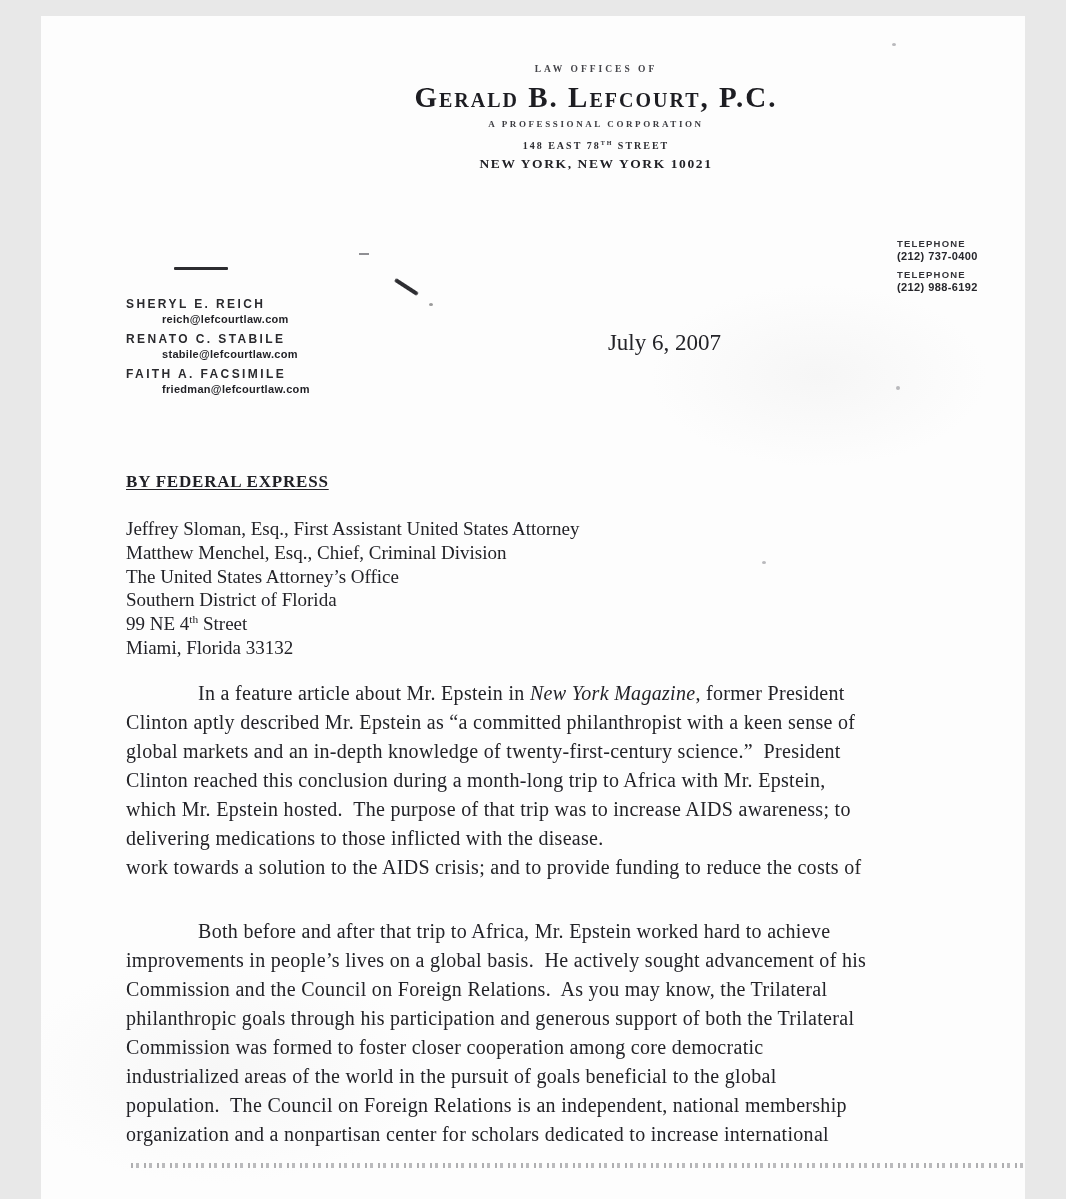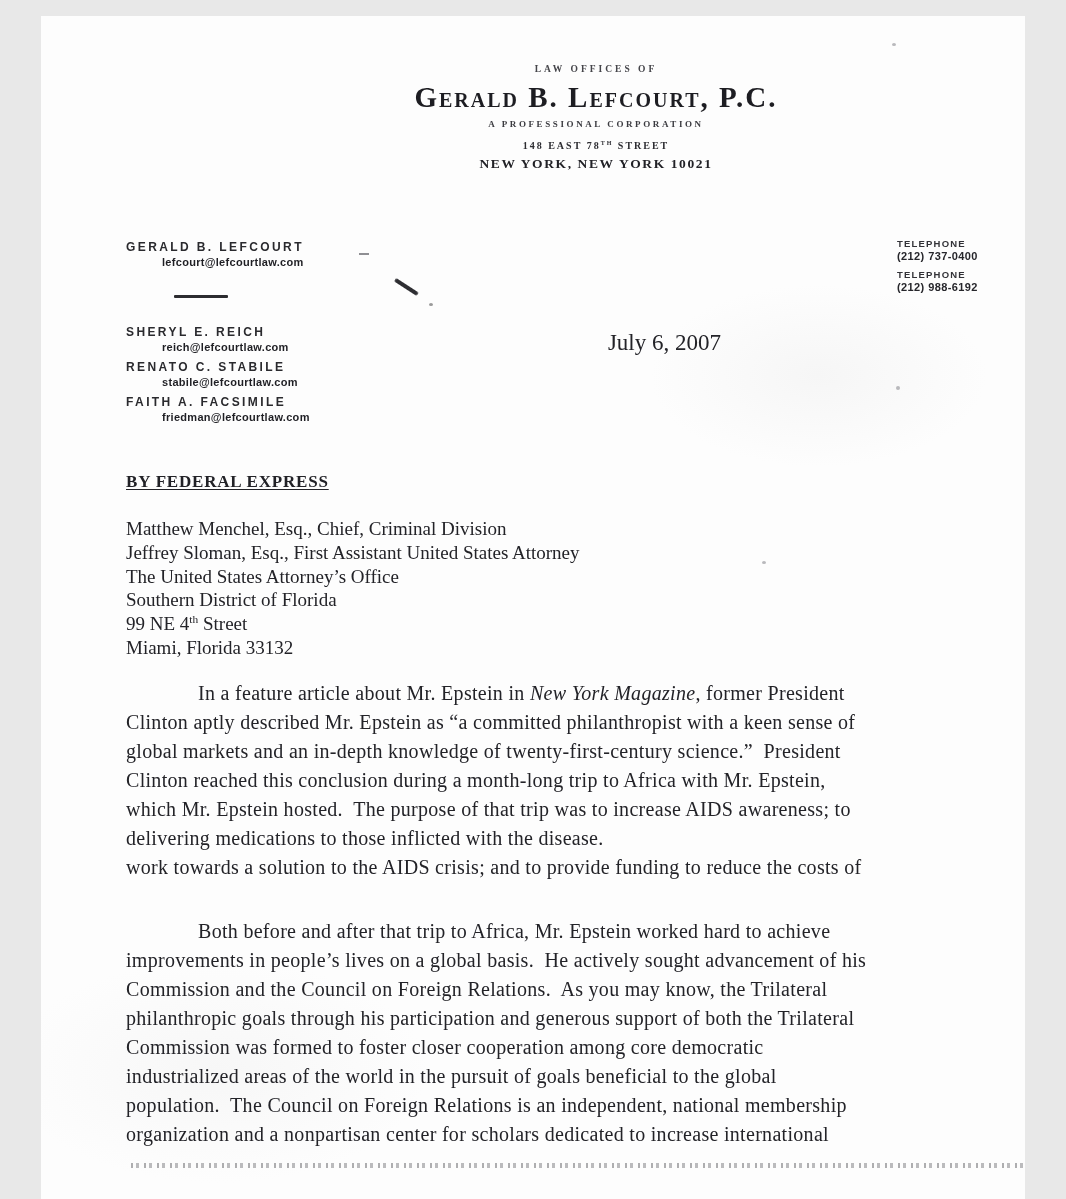--- a/index.html
+++ b/index.html
@@ -103,24 +103,20 @@
 
   <div class="abs letterhead">
     <div class="lh-tagline">LAW OFFICES OF</div>
     <div class="lh-name">Gerald B. Lefcourt, P.C.</div>
     <div class="lh-sub">A PROFESSIONAL CORPORATION</div>
     <div class="lh-street"><span>148 EAST 78</span><sup>TH</sup><span> STREET</span></div>
     <div class="lh-city">NEW YORK, NEW YORK 10021</div>
   </div>
 
   <div class="abs attorneys" id="attorneys">
-      <div class="atty">
-        <div class="atty-name">GERALD B. LEFCOURT</div>
-        <div class="atty-email">lefcourt@lefcourtlaw.com</div>
-      </div>
       <div class="atty-divider"></div>
       <div class="atty">
         <div class="atty-name">SHERYL E. REICH</div>
         <div class="atty-email">reich@lefcourtlaw.com</div>
       </div>
       <div class="atty">
         <div class="atty-name">RENATO C. STABILE</div>
         <div class="atty-email">stabile@lefcourtlaw.com</div>
       </div>
       <div class="atty">
@@ -142,22 +138,22 @@
   <div class="abs name-dash"></div>
   <div class="abs speck" style="left:851px;top:27px;width:4px;height:3px;"></div>
   <div class="abs speck" style="left:855px;top:370px;width:4px;height:4px;"></div>
   <div class="abs speck" style="left:721px;top:545px;width:4px;height:3px;"></div>
 
   <div class="abs date">July 6, 2007</div>
 
   <div class="abs delivery">BY FEDERAL EXPRESS</div>
 
   <div class="abs recipient" id="recipient">
+      <div class="line"><span>Jeffrey Sloman, Esq., First Assistant United States Attorney</span></div>
       <div class="line"><span>Matthew Menchel, Esq., Chief, Criminal Division</span></div>
-      <div class="line"><span>Jeffrey Sloman, Esq., First Assistant United States Attorney</span></div>
       <div class="line"><span>The United States Attorney’s Office</span></div>
       <div class="line"><span>Southern District of Florida</span></div>
       <div class="line"><span>99 NE 4</span><sup>th</sup><span> Street</span></div>
       <div class="line"><span>Miami, Florida 33132</span></div>
     </div>
 
   <div class="abs para para-1" id="para-0">
       <div class="line"><span>In a feature article about Mr. Epstein in </span><span class="it">New York Magazine</span><span>, former President</span></div>
       <div class="line"><span>Clinton aptly described Mr. Epstein as “a committed philanthropist with a keen sense of</span></div>
       <div class="line"><span>global markets and an in-depth knowledge of twenty-first-century science.”  President</span></div>

